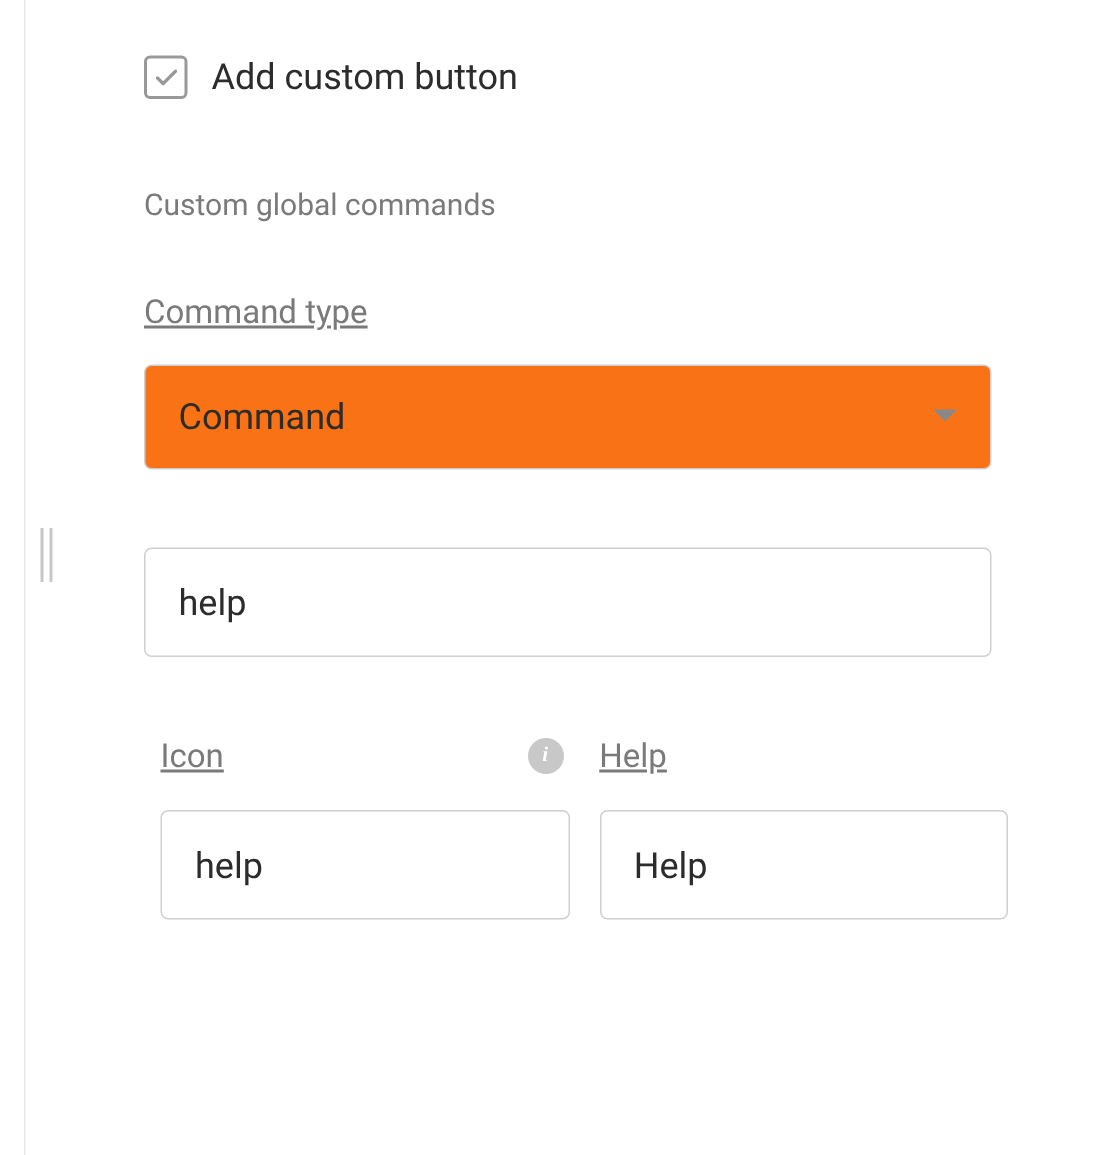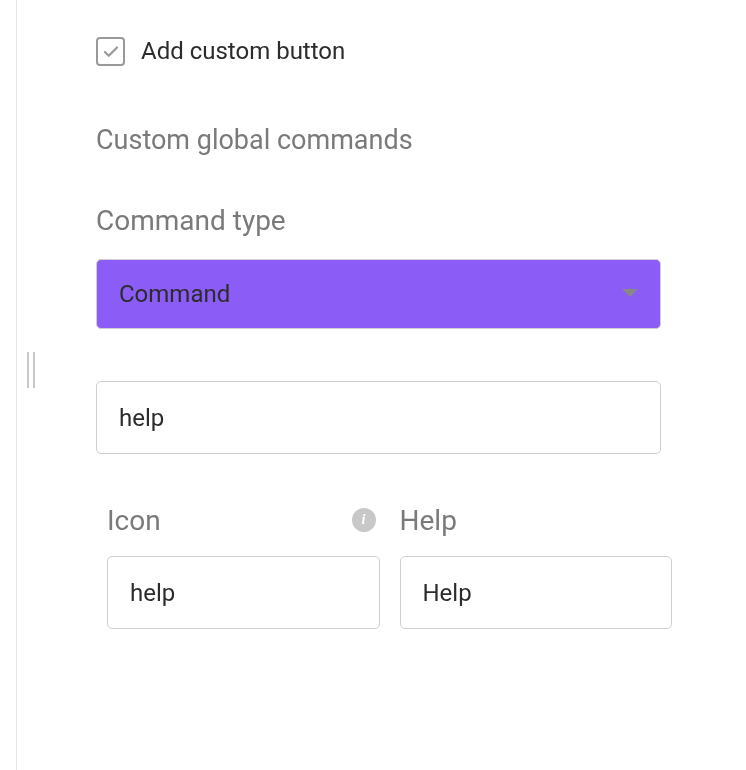--- a/index.html
+++ b/index.html
@@ -58,41 +58,42 @@
     }
     .checkbox svg {
       width: 18px;
       height: 18px;
     }
     .checkbox-label {
       font-size: 24px;
       color: #2c2c2c;
     }
     .section-title {
-      font-size: 27px;
+      font-size: 20px;
       color: #7a7a7a;
       margin-bottom: 48px;
     }
     .field-group {
       margin-bottom: 52px;
     }
     .field-label {
-      font-size: 28px;
+      font-size: 22px;
       color: #7a7a7a;
       margin-bottom: 22px;
       display: block;
+      text-decoration: underline;
     }
     .select-wrap {
       position: relative;
       width: 565px;
     }
     .select-box {
       width: 100%;
       height: 70px;
-      background: #8b5cf6;
+      background: #f97316;
       border: 1px solid #cfcfcf;
       border-radius: 5px;
       padding: 0 50px 0 22px;
       font-size: 24px;
       color: #2c2c2c;
       appearance: none;
       cursor: pointer;
       display: flex;
       align-items: center;
     }

